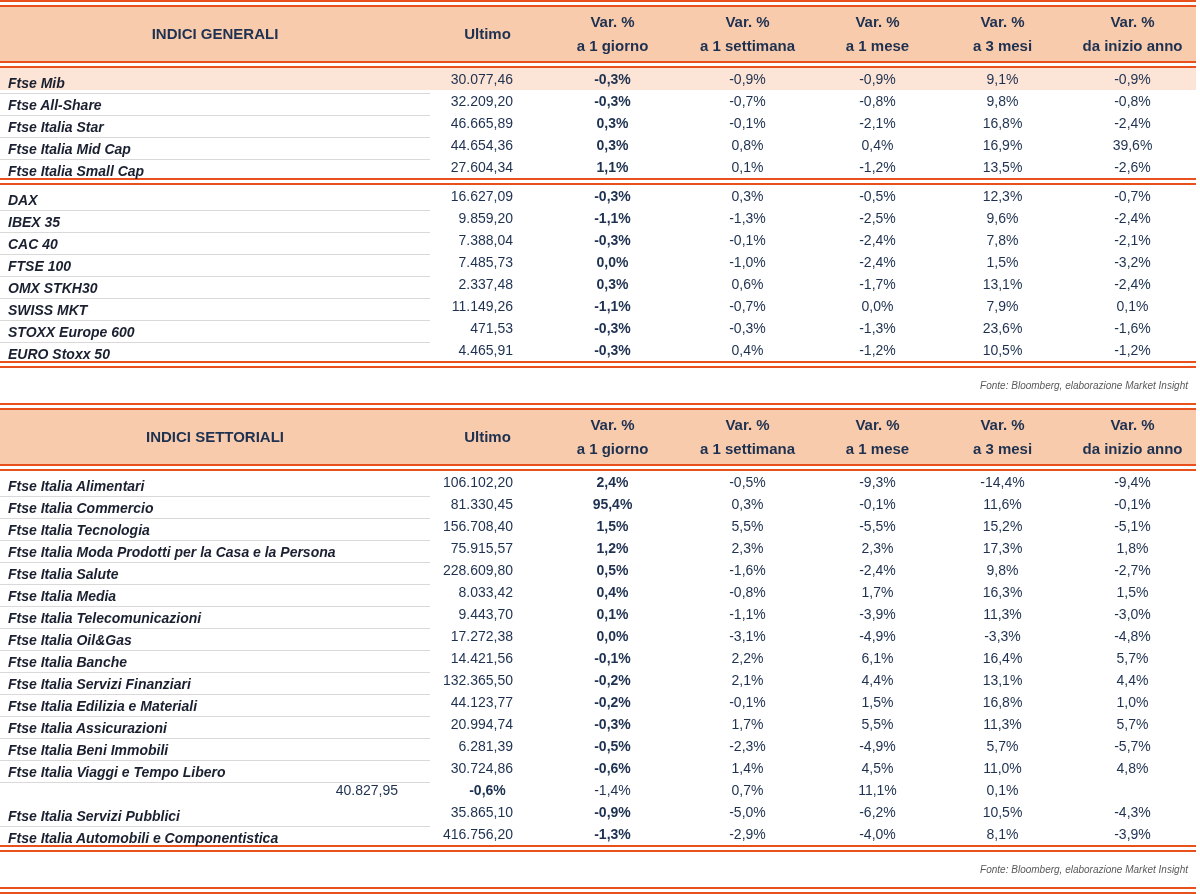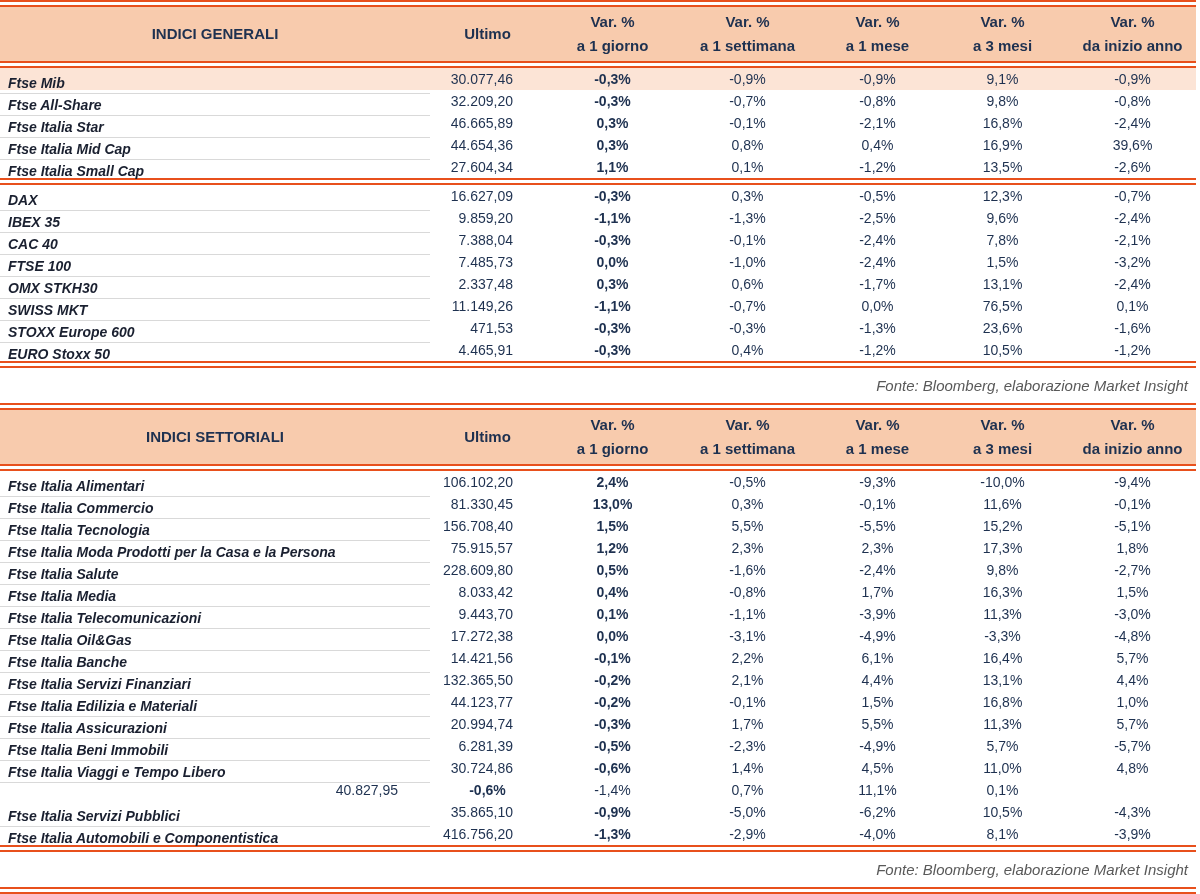--- a/index.html
+++ b/index.html
@@ -74,21 +74,21 @@
   .cell.num{justify-content:flex-end;padding-right:32px;}
   .cell.pct{justify-content:center;}
   .cell.bold{font-weight:700;}
   .fonte{
     height:35px;
     display:flex;
     align-items:center;
     justify-content:flex-end;
     padding-right:8px;
     font-style:italic;
-    font-size:15px;
+    font-size:10px;
     color:var(--fonte);
   }
 </style>
 </head>
 <body>
 
 <div class="page">
 
   <div class="dline"></div>
 
@@ -209,21 +209,21 @@
           <div class="cell pct">-1,7%</div>
           <div class="cell pct">13,1%</div>
           <div class="cell pct">-2,4%</div>
         </div>
         <div class="grid row">
           <div class="cell name">SWISS MKT</div>
           <div class="cell num">11.149,26</div>
           <div class="cell pct bold">-1,1%</div>
           <div class="cell pct">-0,7%</div>
           <div class="cell pct">0,0%</div>
-          <div class="cell pct">76,5%</div>
+          <div class="cell pct">7,9%</div>
           <div class="cell pct">0,1%</div>
         </div>
         <div class="grid row">
           <div class="cell name">STOXX Europe 600</div>
           <div class="cell num">471,53</div>
           <div class="cell pct bold">-0,3%</div>
           <div class="cell pct">-0,3%</div>
           <div class="cell pct">-1,3%</div>
           <div class="cell pct">23,6%</div>
           <div class="cell pct">-1,6%</div>
@@ -270,27 +270,27 @@
       </div>
     </div>
     <div class="dline"></div>
     <div>
         <div class="grid row">
           <div class="cell name">Ftse Italia Alimentari</div>
           <div class="cell num">106.102,20</div>
           <div class="cell pct bold">2,4%</div>
           <div class="cell pct">-0,5%</div>
           <div class="cell pct">-9,3%</div>
-          <div class="cell pct">-10,0%</div>
+          <div class="cell pct">-14,4%</div>
           <div class="cell pct">-9,4%</div>
         </div>
         <div class="grid row">
           <div class="cell name">Ftse Italia Commercio</div>
           <div class="cell num">81.330,45</div>
-          <div class="cell pct bold">13,0%</div>
+          <div class="cell pct bold">95,4%</div>
           <div class="cell pct">0,3%</div>
           <div class="cell pct">-0,1%</div>
           <div class="cell pct">11,6%</div>
           <div class="cell pct">-0,1%</div>
         </div>
         <div class="grid row">
           <div class="cell name">Ftse Italia Tecnologia</div>
           <div class="cell num">156.708,40</div>
           <div class="cell pct bold">1,5%</div>
           <div class="cell pct">5,5%</div>

